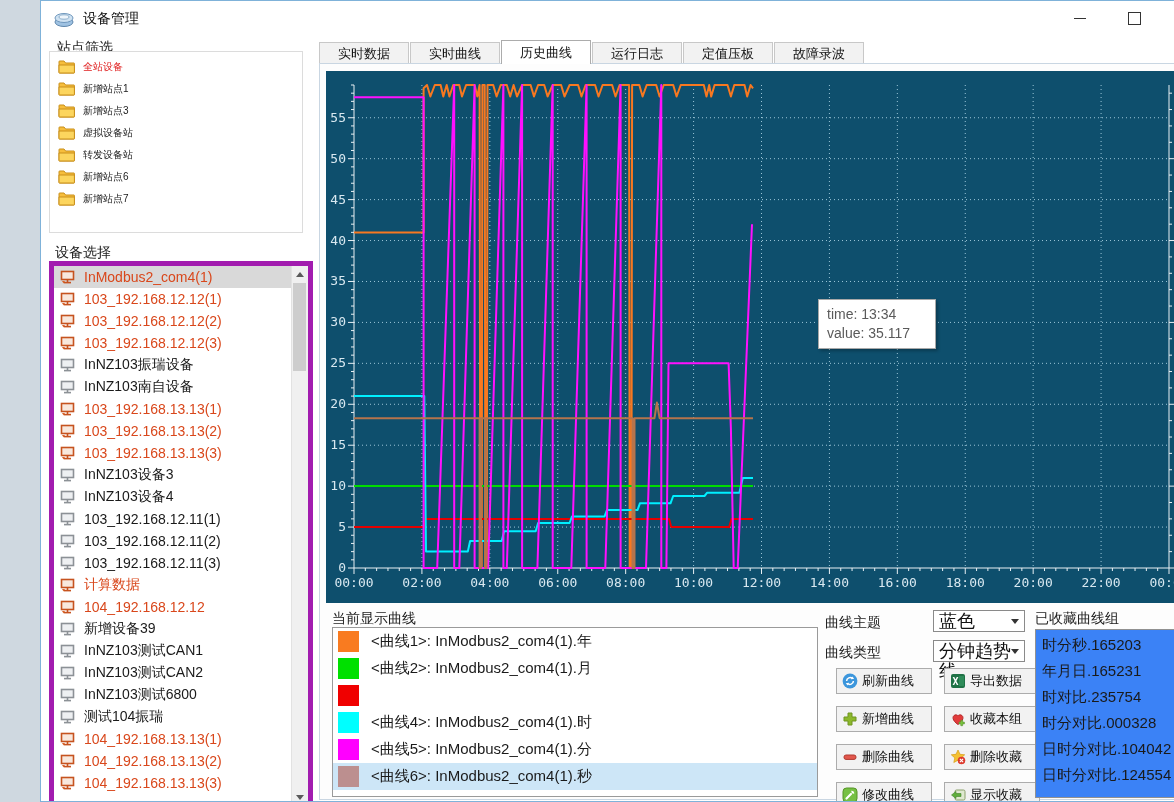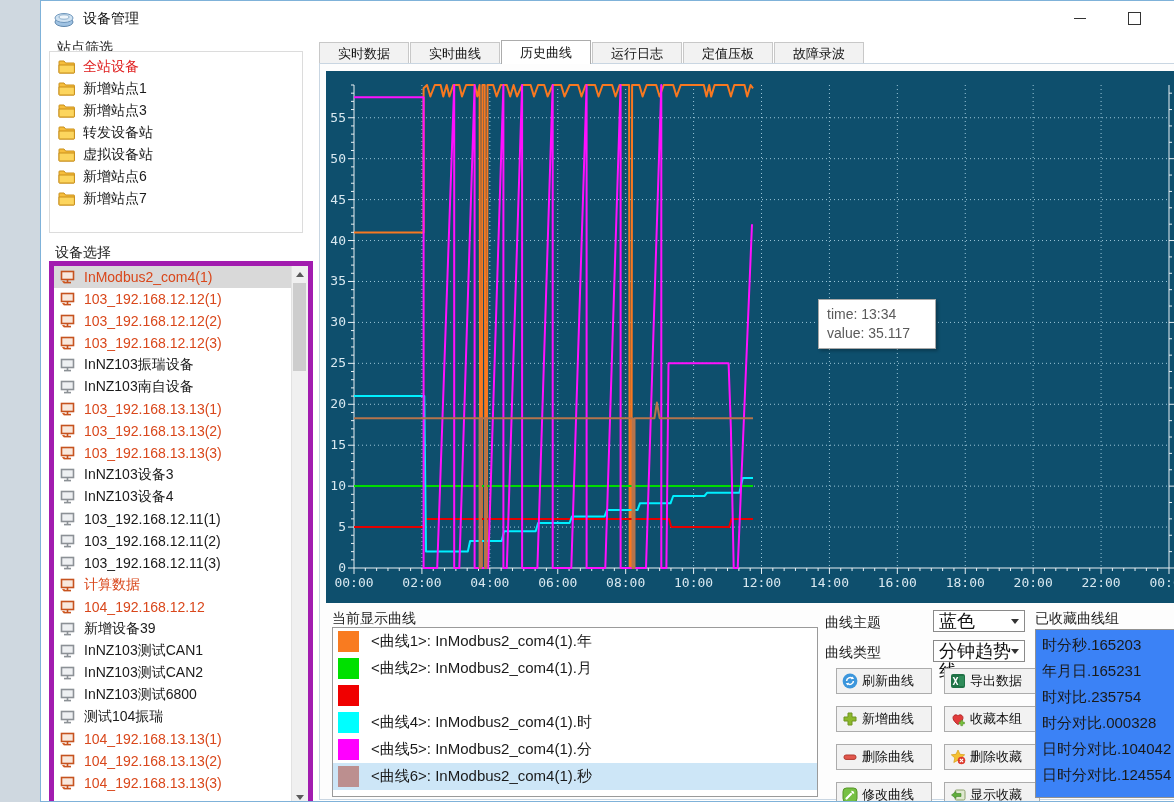--- a/index.html
+++ b/index.html
@@ -12,21 +12,21 @@
   .btn-min{right:110px;} .btn-max{right:56px;} .btn-close{right:6px;}
   .min-glyph{display:block;width:12px;height:0;border-top:1px solid #333;}
   .max-glyph{display:block;width:11px;height:11px;border:1px solid #333;}
   .close-glyph{font-size:17px;line-height:17px;color:#333;}
   
   .groupbox{position:absolute;border:1px solid #dcdcdc;background:#fff;}
   .groupbox-label{position:absolute;font-size:14px;color:#222;background:#fff;padding:0 4px;}
   #site-box{left:8px;top:50px;width:252px;height:180px;}
   #site-label{left:12px;top:38px;}
   .site-list{position:absolute;left:4px;top:4px;right:4px;}
-  .tree-item{display:flex;align-items:center;height:22px;font-size:14px;color:#1a1a1a;cursor:default;white-space:nowrap;}
+  .tree-item{display:flex;align-items:center;height:22px;font-size:10px;color:#1a1a1a;cursor:default;white-space:nowrap;}
   .tree-item svg{margin:0 8px 0 4px;flex:0 0 auto;}
   .tree-item.red{color:#e02020;}
   #device-label{left:10px;top:243px;}
   #device-list{position:absolute;left:8px;top:260px;width:254px;height:539px;border:5px solid #a21caf;background:#fff;overflow:hidden;}
   .dev-item{display:flex;align-items:center;height:22px;font-size:14px;color:#1a1a1a;white-space:nowrap;cursor:default;padding-left:2px;}
   .dev-item svg{margin:0 8px 0 4px;flex:0 0 auto;}
   .dev-item.orange{color:#d9471b;}
   .dev-item.selected{background:#d9d9d9;}
   .scrollbar{position:absolute;right:0;top:0;width:16px;height:100%;background:#f0f0f0;border-left:1px solid #e2e2e2;}
   .sb-arrow{position:absolute;left:0;width:16px;height:16px;display:flex;align-items:center;justify-content:center;}
@@ -108,28 +108,28 @@
             <path d="M1 3.2 L1 1.6 Q1 1 1.6 1 L6 1 L7.6 3 L16 3 Q16.4 3 16.4 3.5 L16.4 12.4 Q16.4 13 15.8 13 L1.6 13 Q1 13 1 12.4 Z" fill="#f7be3c" stroke="#c98f1b"></path>
             <path d="M1 5 L16.4 5 L16.4 12.4 Q16.4 13 15.8 13 L1.6 13 Q1 13 1 12.4 Z" fill="#fcd55e" stroke="#c98f1b"></path>
           </svg>
           <span>新增站点3</span>
         </div>
         <div class="tree-item">
           <svg width="17" height="14" viewBox="0 0 17 14">
             <path d="M1 3.2 L1 1.6 Q1 1 1.6 1 L6 1 L7.6 3 L16 3 Q16.4 3 16.4 3.5 L16.4 12.4 Q16.4 13 15.8 13 L1.6 13 Q1 13 1 12.4 Z" fill="#f7be3c" stroke="#c98f1b"></path>
             <path d="M1 5 L16.4 5 L16.4 12.4 Q16.4 13 15.8 13 L1.6 13 Q1 13 1 12.4 Z" fill="#fcd55e" stroke="#c98f1b"></path>
           </svg>
-          <span>转发设备站</span>
+          <span>虚拟设备站</span>
         </div>
         <div class="tree-item">
           <svg width="17" height="14" viewBox="0 0 17 14">
             <path d="M1 3.2 L1 1.6 Q1 1 1.6 1 L6 1 L7.6 3 L16 3 Q16.4 3 16.4 3.5 L16.4 12.4 Q16.4 13 15.8 13 L1.6 13 Q1 13 1 12.4 Z" fill="#f7be3c" stroke="#c98f1b"></path>
             <path d="M1 5 L16.4 5 L16.4 12.4 Q16.4 13 15.8 13 L1.6 13 Q1 13 1 12.4 Z" fill="#fcd55e" stroke="#c98f1b"></path>
           </svg>
-          <span>虚拟设备站</span>
+          <span>转发设备站</span>
         </div>
         <div class="tree-item">
           <svg width="17" height="14" viewBox="0 0 17 14">
             <path d="M1 3.2 L1 1.6 Q1 1 1.6 1 L6 1 L7.6 3 L16 3 Q16.4 3 16.4 3.5 L16.4 12.4 Q16.4 13 15.8 13 L1.6 13 Q1 13 1 12.4 Z" fill="#f7be3c" stroke="#c98f1b"></path>
             <path d="M1 5 L16.4 5 L16.4 12.4 Q16.4 13 15.8 13 L1.6 13 Q1 13 1 12.4 Z" fill="#fcd55e" stroke="#c98f1b"></path>
           </svg>
           <span>新增站点6</span>
         </div>
         <div class="tree-item">
           <svg width="17" height="14" viewBox="0 0 17 14">

